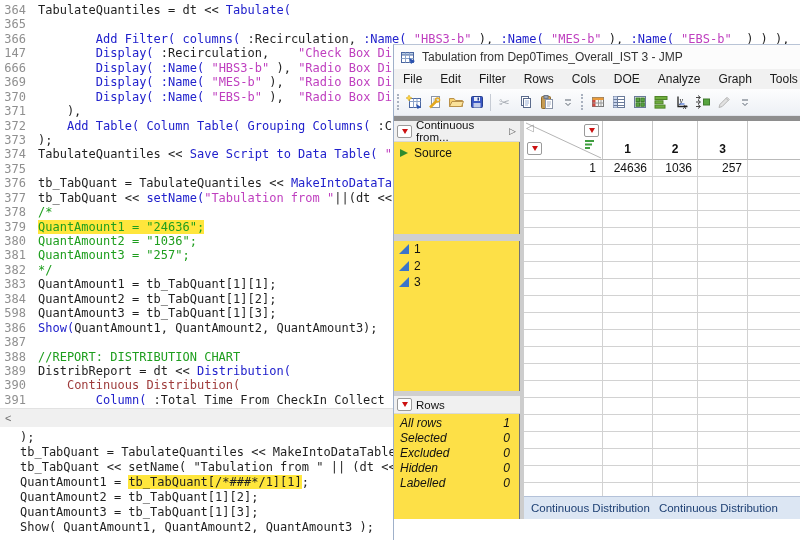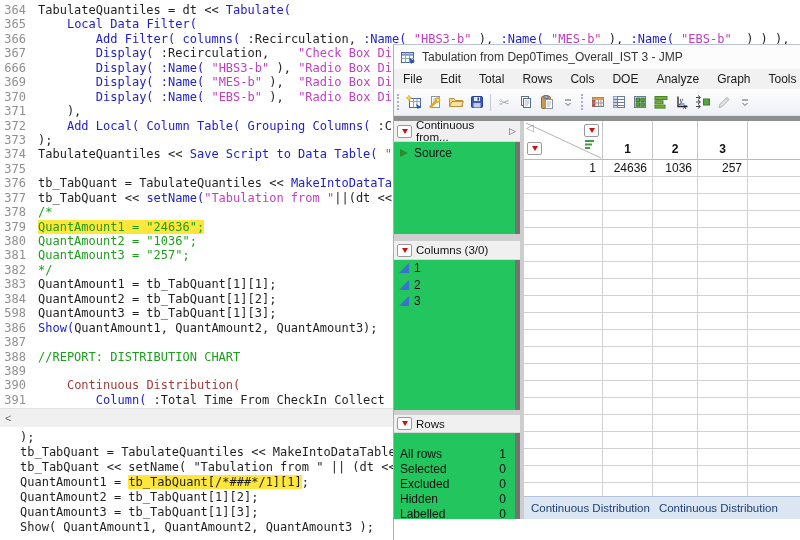--- a/index.html
+++ b/index.html
@@ -39,21 +39,21 @@
   .tb-group{display:flex;align-items:center;height:100%;}
   .tb-group::before{content:"";border-left:2px dotted #a9b1bf;height:16px;margin:0 4px 0 3px;}
   .tb-btn{width:21px;height:21px;display:flex;align-items:center;justify-content:center;}
   .tb-sep{width:1px;height:17px;background:#c6cbd4;margin:0 3px;}
   #darkstrip{height:5px;background:#8e8e8e;}
   #content{display:flex;height:398px;}
   
   #left-col{width:126px;flex:none;display:flex;flex-direction:column;background:#e9e9e9;}
   .panel-hdr{background:#f0f0f0;border-bottom:1px solid #d9d9d9;display:flex;align-items:center;
              gap:4px;padding:0 3px;font-size:11.5px;color:#111;flex:none;}
-  .panel-body{background:#22c55e;border-right:5px solid #737373;overflow:hidden;}
+  .panel-body{background:#fde047;border-right:1px solid #737373;overflow:hidden;}
   .splitter-h{background:#cfcfcf;flex:none;}
   .red-btn{width:13px;height:11px;background:#fff;border:1px solid #9a9a9a;border-radius:2px;
            display:inline-flex;align-items:center;justify-content:center;flex:none;}
   .red-tri{width:0;height:0;border-left:3px solid transparent;border-right:3px solid transparent;
            border-top:5px solid #cc1111;}
   .outline-tri-right{color:#555;font-size:9px;margin-left:auto;padding-right:1px;}
   .source-row{display:flex;align-items:center;gap:6px;padding:4px 0 0 6px;font-size:12px;color:#111;}
   .green-play{width:0;height:0;border-top:4.5px solid transparent;border-bottom:4.5px solid transparent;
               border-left:8px solid #2e8b2e;}
   .col-item{display:flex;align-items:center;gap:5px;height:16.5px;padding-left:5px;font-size:12px;color:#111;}
@@ -82,45 +82,45 @@
              border-top:1px solid #b4c2d9;display:flex;align-items:center;gap:9px;
              padding-left:7px;box-sizing:border-box;font-size:11.5px;color:#1d3f73;}
 </style>
 </head>
 <body>
 
 <div id="screen">
 
   <div id="code-top">
       <div class="cl"><span class="ln">364</span><span class="ct"><span class="seg-d">TabulateQuantiles = dt &lt;&lt; </span><span class="seg-b">Tabulate(</span></span></div>
-      <div class="cl"><span class="ln">365</span><span class="ct"><span class="seg-d">    </span><span class="seg-b">Local Data Filter(</span></span></div>
+      <div class="cl"><span class="ln">365</span><span class="ct"><span class="seg-d">    </span></span></div>
       <div class="cl"><span class="ln">366</span><span class="ct"><span class="seg-d">        </span><span class="seg-b">Add Filter(</span><span class="seg-d"> </span><span class="seg-b">columns(</span><span class="seg-d"> :Recirculation, </span><span class="seg-b">:Name(</span><span class="seg-m"> "HBS3-b" </span><span class="seg-d">), </span><span class="seg-b">:Name(</span><span class="seg-m"> "MES-b" </span><span class="seg-d">), </span><span class="seg-b">:Name(</span><span class="seg-m"> "EBS-b" </span><span class="seg-d"> ) ) ),</span></span></div>
-      <div class="cl"><span class="ln">367</span><span class="ct"><span class="seg-d">        </span><span class="seg-b">Display(</span><span class="seg-d"> :Recirculation,    </span><span class="seg-m">"Check Box Di</span></span></div>
+      <div class="cl"><span class="ln">147</span><span class="ct"><span class="seg-d">        </span><span class="seg-b">Display(</span><span class="seg-d"> :Recirculation,    </span><span class="seg-m">"Check Box Di</span></span></div>
       <div class="cl"><span class="ln">666</span><span class="ct"><span class="seg-d">        </span><span class="seg-b">Display(</span><span class="seg-d"> </span><span class="seg-b">:Name(</span><span class="seg-m"> "HBS3-b" </span><span class="seg-d">), </span><span class="seg-m">"Radio Box Di</span></span></div>
       <div class="cl"><span class="ln">369</span><span class="ct"><span class="seg-d">        </span><span class="seg-b">Display(</span><span class="seg-d"> </span><span class="seg-b">:Name(</span><span class="seg-m"> "MES-b" </span><span class="seg-d">),  </span><span class="seg-m">"Radio Box Di</span></span></div>
       <div class="cl"><span class="ln">370</span><span class="ct"><span class="seg-d">        </span><span class="seg-b">Display(</span><span class="seg-d"> </span><span class="seg-b">:Name(</span><span class="seg-m"> "EBS-b" </span><span class="seg-d">),  </span><span class="seg-m">"Radio Box Di</span></span></div>
       <div class="cl"><span class="ln">371</span><span class="ct"><span class="seg-d">    ),</span></span></div>
-      <div class="cl"><span class="ln">372</span><span class="ct"><span class="seg-d">    </span><span class="seg-b">Add Local(</span><span class="seg-d"> </span><span class="seg-b">Column Table(</span><span class="seg-d"> </span><span class="seg-b">Grouping Columns(</span><span class="seg-d"> :C</span></span></div>
+      <div class="cl"><span class="ln">372</span><span class="ct"><span class="seg-d">    </span><span class="seg-b">Add Table(</span><span class="seg-d"> </span><span class="seg-b">Column Table(</span><span class="seg-d"> </span><span class="seg-b">Grouping Columns(</span><span class="seg-d"> :C</span></span></div>
       <div class="cl"><span class="ln">373</span><span class="ct"><span class="seg-d">);</span></span></div>
       <div class="cl"><span class="ln">374</span><span class="ct"><span class="seg-d">TabulateQuantiles &lt;&lt; </span><span class="seg-b">Save Script to Data Table(</span><span class="seg-d"> </span><span class="seg-m">"</span></span></div>
       <div class="cl"><span class="ln">375</span><span class="ct"></span></div>
       <div class="cl"><span class="ln">376</span><span class="ct"><span class="seg-d">tb_TabQuant = TabulateQuantiles &lt;&lt; </span><span class="seg-b">MakeIntoDataTa</span></span></div>
       <div class="cl"><span class="ln">377</span><span class="ct"><span class="seg-d">tb_TabQuant &lt;&lt; </span><span class="seg-b">setName(</span><span class="seg-m">"Tabulation from "</span><span class="seg-d">||(dt &lt;&lt;</span></span></div>
       <div class="cl"><span class="ln">378</span><span class="ct"><span class="seg-g">/*</span></span></div>
       <div class="cl"><span class="ln">379</span><span class="ct"><span class="seg-ghl">QuantAmount1 = "24636";</span></span></div>
       <div class="cl"><span class="ln">380</span><span class="ct"><span class="seg-g">QuantAmount2 = "1036";</span></span></div>
       <div class="cl"><span class="ln">381</span><span class="ct"><span class="seg-g">QuantAmount3 = "257";</span></span></div>
       <div class="cl"><span class="ln">382</span><span class="ct"><span class="seg-g">*/</span></span></div>
       <div class="cl"><span class="ln">383</span><span class="ct"><span class="seg-d">QuantAmount1 = tb_TabQuant[1][1];</span></span></div>
       <div class="cl"><span class="ln">384</span><span class="ct"><span class="seg-d">QuantAmount2 = tb_TabQuant[1][2];</span></span></div>
       <div class="cl"><span class="ln">598</span><span class="ct"><span class="seg-d">QuantAmount3 = tb_TabQuant[1][3];</span></span></div>
       <div class="cl"><span class="ln">386</span><span class="ct"><span class="seg-b">Show(</span><span class="seg-d">QuantAmount1, QuantAmount2, QuantAmount3);</span></span></div>
       <div class="cl"><span class="ln">387</span><span class="ct"></span></div>
       <div class="cl"><span class="ln">388</span><span class="ct"><span class="seg-g">//REPORT: DISTRIBUTION CHART</span></span></div>
-      <div class="cl"><span class="ln">389</span></div>
+      <div class="cl"><span class="ln">389</span><span class="ct"><span class="seg-d">DistribReport = dt &lt;&lt; </span><span class="seg-b">Distribution(</span></span></div>
       <div class="cl"><span class="ln">390</span><span class="ct"><span class="seg-d">    </span><span class="seg-r">Continuous Distribution(</span></span></div>
       <div class="cl"><span class="ln">391</span><span class="ct"><span class="seg-d">        </span><span class="seg-b">Column(</span><span class="seg-d"> :Total Time From CheckIn Collect</span></span></div>
     </div>
 
   <div id="hscroll">
     <span class="arrow">&lt;</span>
   </div>
 
   <div id="code-bottom">
       <div class="cl"><span class="ct"><span class="seg-d">);</span></span></div>
@@ -140,21 +140,21 @@
         <rect x="1.5" y="3.5" width="12" height="2.5" fill="#b8cce4" stroke="#4a66a0"></rect>
         <path d="M5.5 3.5v10 M9.5 3.5v10 M1.5 9.5h12" stroke="#8aa2c8" fill="none"></path>
         <path d="M9,9 L15,12 L11,15 Z" fill="#2a52b0"></path>
       </svg>
       <span>Tabulation from Dep0Times_Overall_IST 3 - JMP</span>
     </div>
 
     <div id="menubar">
         <span class="menu-item">File</span>
         <span class="menu-item">Edit</span>
-        <span class="menu-item">Total</span>
+        <span class="menu-item">Filter</span>
         <span class="menu-item">Rows</span>
         <span class="menu-item">Cols</span>
         <span class="menu-item">DOE</span>
         <span class="menu-item">Analyze</span>
         <span class="menu-item">Graph</span>
         <span class="menu-item">Tools</span>
       </div>
 
     <div id="toolbar">
       <div class="tb-group">
@@ -287,26 +287,20 @@
           <span>Continuous from...</span>
           <span class="outline-tri-right">▷</span>
         </div>
         <div class="panel-body" style="height:92px;">
           <div class="source-row">
             <span class="green-play"></span>
             <span>Source</span>
           </div>
         </div>
         <div class="splitter-h" style="height:7px;"></div>
-        <div class="panel-hdr" style="height:18px;">
-          <span class="red-btn">
-              <span class="red-tri"></span>
-            </span>
-          <span>Columns (3/0)</span>
-        </div>
         <div class="panel-body" style="height:150px;" id="columns-list">
             <div class="col-item">
               <span class="blue-tri"></span>
               <span>1</span>
             </div>
             <div class="col-item">
               <span class="blue-tri"></span>
               <span>2</span>
             </div>
             <div class="col-item">
@@ -314,21 +308,21 @@
               <span>3</span>
             </div>
           </div>
         <div class="splitter-h" style="height:5px;"></div>
         <div class="panel-hdr" style="height:17px;">
           <span class="red-btn">
               <span class="red-tri"></span>
             </span>
           <span>Rows</span>
         </div>
-        <div class="panel-body" style="flex:1;padding-top:14px;" id="rows-stats">
+        <div class="panel-body" style="flex:1;padding-top:2px;font-style:italic;" id="rows-stats">
             <div class="stat-row">
               <span>All rows</span>
               <span>1</span>
             </div>
             <div class="stat-row">
               <span>Selected</span>
               <span>0</span>
             </div>
             <div class="stat-row">
               <span>Excluded</span>

